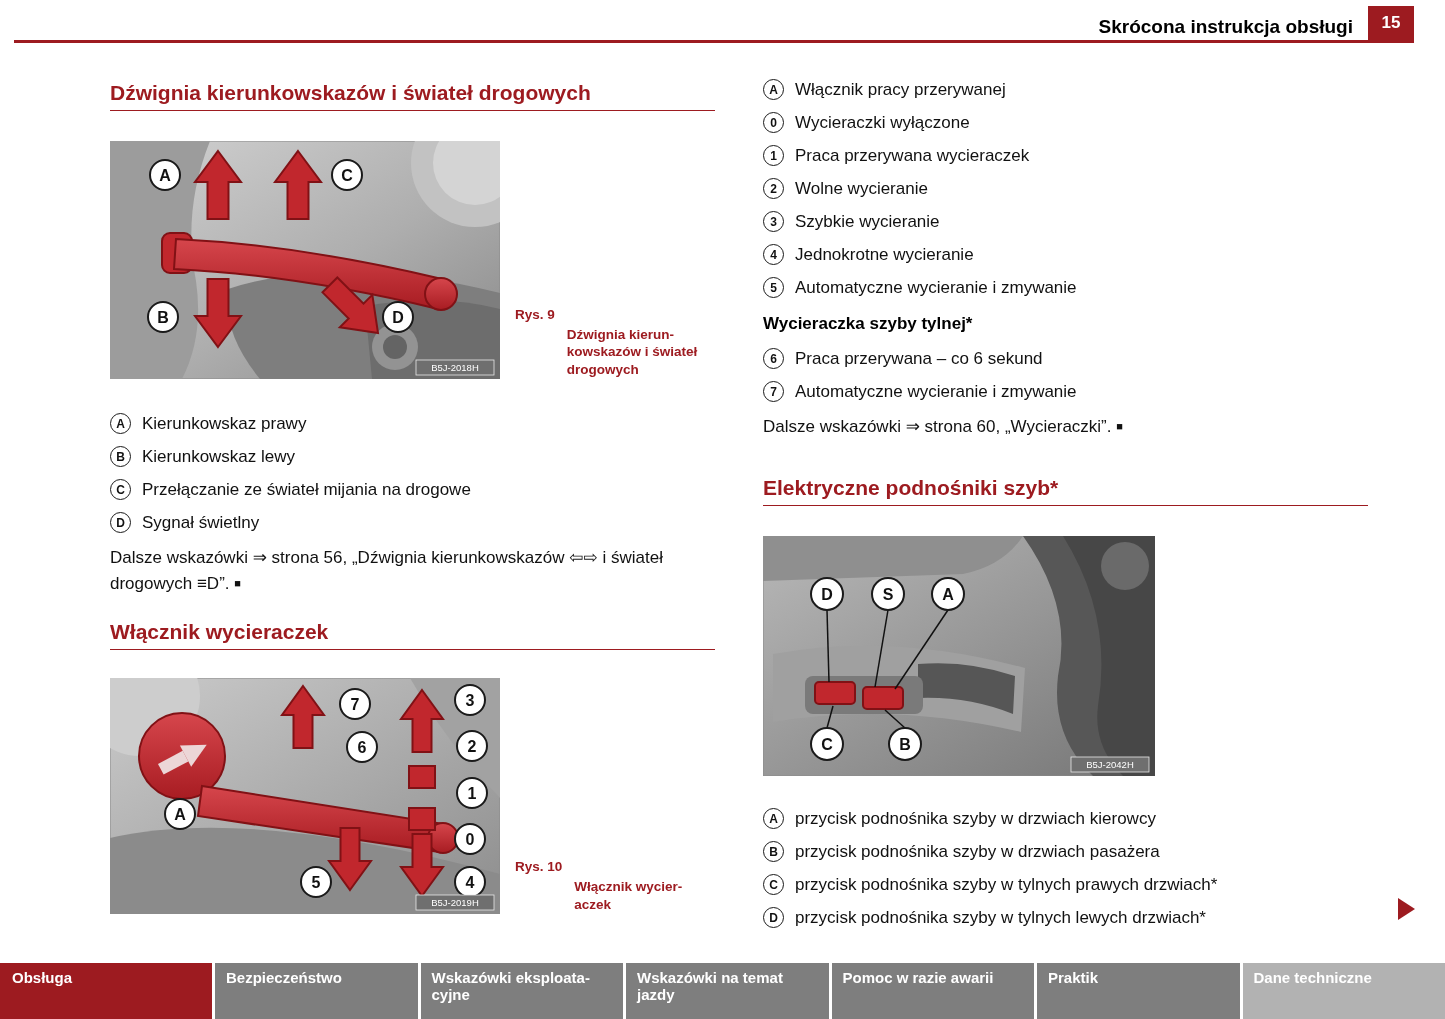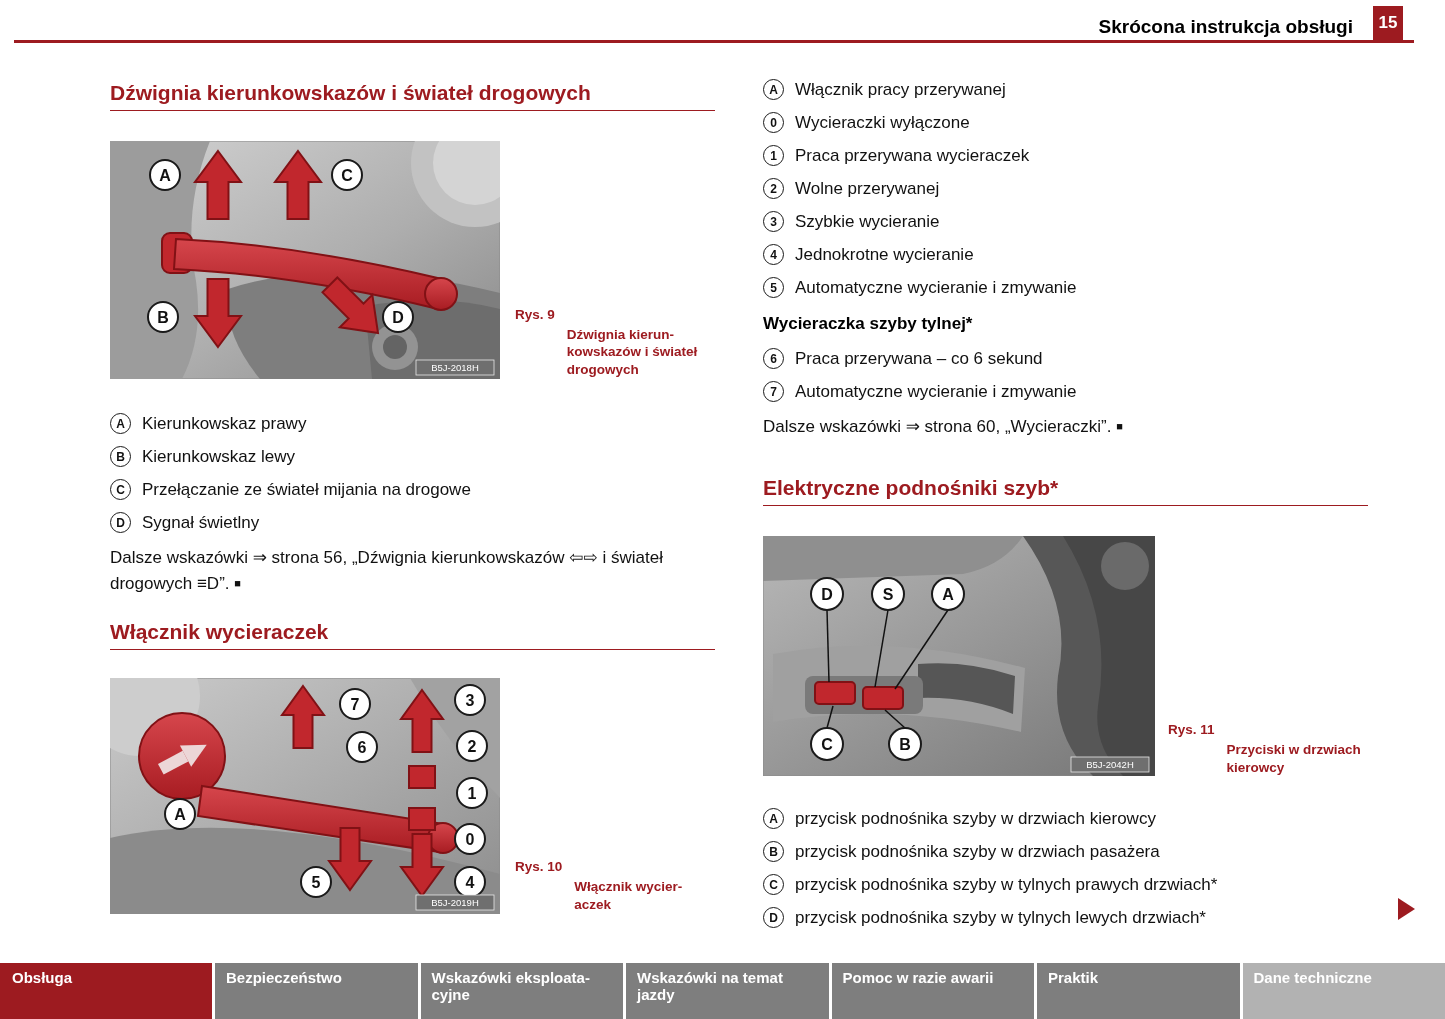--- a/index.html
+++ b/index.html
@@ -12,21 +12,21 @@
     color:#111;
   }
   .page { position:absolute; inset:0; }
 
   
   .header-title{
     position:absolute; top:16px; right:92px;
     font-size:19px; font-weight:bold; color:#000;
   }
   .page-number-box{
-    position:absolute; top:6px; right:42px; width:30px; height:34px;
+    position:absolute; top:6px; right:31px; width:46px; height:34px;
     background:var(--accent,#9d1b20); color:#fff;
     font-size:17px; font-weight:bold;
     display:flex; align-items:center; justify-content:center;
   }
   .header-rule{
     position:absolute; top:40px; left:14px; right:31px; height:2.5px;
     background:var(--accent,#9d1b20);
   }
 
   
@@ -309,21 +309,21 @@
       <div class="item">
         <span class="marker">0</span>
         <span class="item-text">Wycieraczki wyłączone</span>
       </div>
       <div class="item">
         <span class="marker">1</span>
         <span class="item-text">Praca przerywana wycieraczek</span>
       </div>
       <div class="item">
         <span class="marker">2</span>
-        <span class="item-text">Wolne przerywanej</span>
+        <span class="item-text">Wolne wycieranie</span>
       </div>
       <div class="item">
         <span class="marker">3</span>
         <span class="item-text">Szybkie wycieranie</span>
       </div>
       <div class="item">
         <span class="marker">4</span>
         <span class="item-text">Jednokrotne wycieranie</span>
       </div>
       <div class="item">
@@ -398,25 +398,20 @@
               <circle cx="142" cy="208" r="16"></circle>
               <text x="142" y="213.5">B</text>
             </g>
 
           <g class="fig-code">
             <rect x="308" y="221" width="78" height="15"></rect>
             <text x="347" y="232">B5J-2042H</text>
           </g>
         </svg>
       </div>
-      <div class="figure-caption">
-        <span class="cap-label">Rys. 11</span>
-        <span class="cap-text">Przyciski w drzwiach
-kierowcy</span>
-      </div>
     </div>
 
     <div class="item-list windows">
       <div class="item">
         <span class="marker">A</span>
         <span class="item-text">przycisk podnośnika szyby w drzwiach kierowcy</span>
       </div>
       <div class="item">
         <span class="marker">B</span>
         <span class="item-text">przycisk podnośnika szyby w drzwiach pasażera</span>

